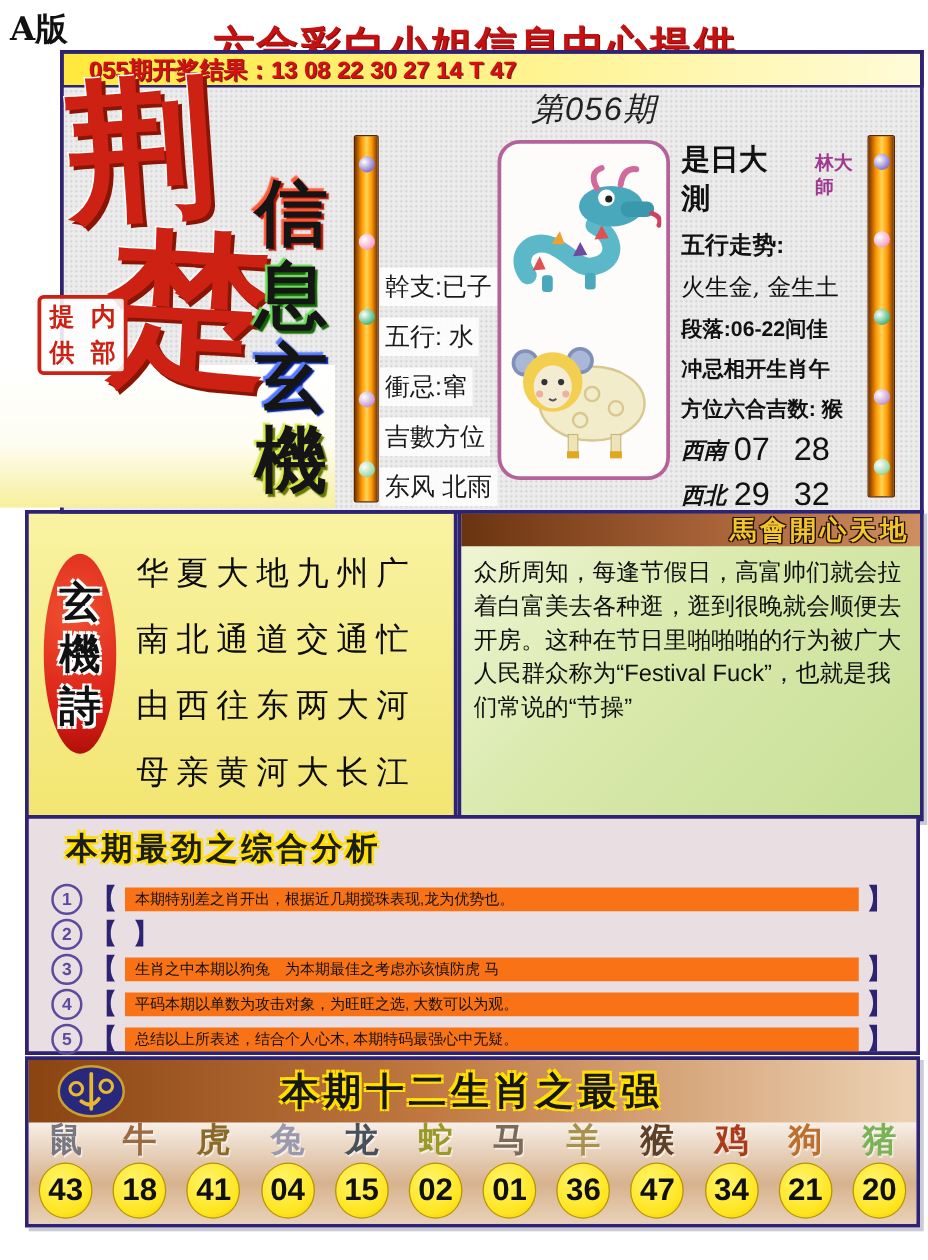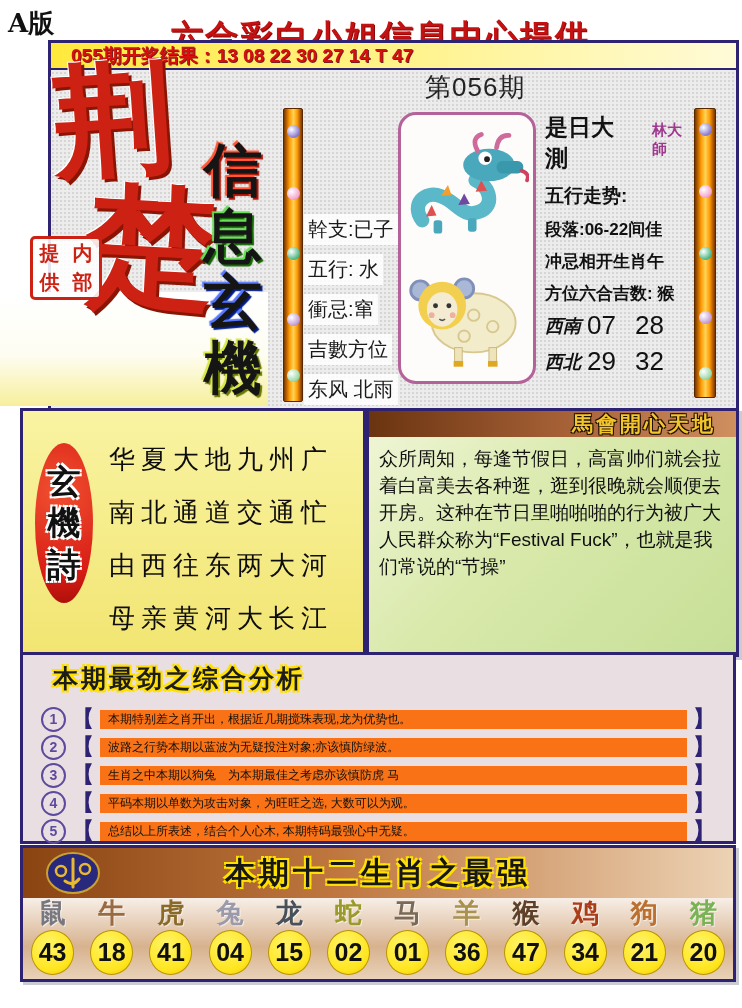--- a/index.html
+++ b/index.html
@@ -14,21 +14,21 @@
     font:bold 33px "DejaVu Serif",serif;color:#c41212;letter-spacing:2px;
     text-shadow:1px 1px 0 #8a0a0a;}
   
   .upper-box{left:48px;top:40px;width:685px;height:365px;border:3px solid #2e2372;
     background-color:#edecec;
     background-image:radial-gradient(#d7d4d4 1px,rgba(0,0,0,0) 1px);background-size:4px 4px;}
   .result-bar{left:48px;top:40px;width:685px;height:25px;border:3px solid #2e2372;border-bottom-width:2px;
     background:linear-gradient(90deg,#ffe93c,#fff6a8 70%,#fffbd8);display:flex;align-items:center;}
   .result-text{margin-left:20px;font-weight:bold;font-size:19px;color:#d80f0f;
     text-shadow:1px 1px 0 #7a2020;white-space:nowrap;}
-  .issue{left:425px;top:70px;font-size:26px;color:#222;letter-spacing:1px;}
+  .issue{left:425px;top:70px;font-size:26px;color:#222;letter-spacing:1px;font-style:italic;}
   .brand-char{font-family:"DejaVu Serif",serif;font-weight:bold;color:#cc2113;
     text-shadow:3px 3px 0 #8a1505,-1px -1px 0 #ffffff;line-height:1;}
   .brand-1{left:52px;top:58px;font-size:122px;transform:rotate(-4deg);}
   .brand-2{left:86px;top:182px;font-size:130px;transform:rotate(3deg);}
   .bleed{left:0px;top:292px;width:268px;height:114px;
     background:linear-gradient(180deg,#ffffff 0%,#fefdf2 55%,#f7ef9c 100%);}
   .seal{left:30px;top:236px;width:66px;height:58px;border:3px solid #cc2113;border-radius:5px;
     background:rgba(255,255,255,.88);display:grid;grid-template-columns:1fr 1fr;grid-template-rows:1fr 1fr;}
   .seal span{display:flex;align-items:center;justify-content:center;
     font:bold 20px "DejaVu Serif",serif;color:#cc2113;}
@@ -72,21 +72,21 @@
     display:flex;flex-direction:column;align-items:center;justify-content:center;gap:2px;}
   .poem-oval span{font:bold 33px "DejaVu Serif",serif;color:#111;line-height:1.2;
     text-shadow:-2px -2px 0 #fff,2px -2px 0 #fff,-2px 2px 0 #fff,2px 2px 0 #fff;}
   .poem-lines{position:absolute;left:86px;top:22px;width:248px;}
   .poem-lines div{font:26px "DejaVu Serif",serif;color:#0d0d0d;letter-spacing:6px;
     line-height:53px;white-space:nowrap;}
   
   .joke-box{left:366px;top:408px;width:367px;height:243px;border:3px solid #2e2372;
     background:linear-gradient(135deg,#f0f6d8 0%,#d9e9ab 45%,#c6df97 100%);}
   .joke-head{height:26px;background:linear-gradient(90deg,#6a3410,#a86238 55%,#cf8f5f);
-    display:flex;align-items:center;justify-content:flex-end;padding-right:20px;}
+    display:flex;align-items:center;justify-content:flex-end;padding-right:8px;}
   .joke-head span{font:bold 21px "DejaVu Serif",serif;color:#f2c52d;letter-spacing:3px;
     text-shadow:-1px -1px 0 #201000,1px -1px 0 #201000,-1px 1px 0 #201000,1px 1px 0 #201000;}
   .joke-body{padding:8px 10px;font-size:19px;line-height:27px;color:#101010;}
   
   .analysis-box{left:20px;top:652px;width:716px;height:192px;border:3px solid #2e2372;
     background:#e9dee2;box-sizing:border-box;}
   .analysis-title{margin:7px 0 0 30px;font:bold 25px "DejaVu Serif",serif;color:#1c1c1c;
     letter-spacing:3px;width:max-content;
     text-shadow:-2px -2px 0 #ffe000,2px -2px 0 #ffe000,-2px 2px 0 #ffe000,2px 2px 0 #ffe000;}
   .analysis-rows{margin-top:10px;}
@@ -208,20 +208,21 @@
     <path d="M36,56 q3,3 6,0" fill="none" stroke="#555" stroke-width="1.6"></path>
   </svg>
 </div>
 
 <div class="abs forecast">
   <div class="fc-title-row">
     <span class="fc-title">是日大測</span>
     <span class="fc-master">林大師</span>
   </div>
   <div class="fc-sub">五行走势:</div>
+  <div class="fc-line">火生金, 金生土</div>
   <div class="fc-small">段落:06-22间佳</div>
   <div class="fc-small">冲忌相开生肖午</div>
   <div class="fc-small">方位六合吉数: 猴</div>
   <div class="fc-dir">
     <span class="dlabel">西南</span>
     <span class="dnum">07</span>
     <span class="dnum">28</span>
   </div>
   <div class="fc-dir">
     <span class="dlabel">西北</span>
@@ -264,21 +265,20 @@
   <div class="analysis-rows">
     <div class="a-row">
       <span class="circle-num">1</span>
       <span class="bro">【</span>
       <span class="a-text">本期特别差之肖开出，根据近几期搅珠表现,龙为优势也。</span>
       <span class="brc">】</span>
     </div>
     <div class="a-row">
       <span class="circle-num">2</span>
       <span class="bro">【</span>
-      <span class="a-text">波路之行势本期以蓝波为无疑投注对象;亦该慎防绿波。</span>
       <span class="brc">】</span>
     </div>
     <div class="a-row">
       <span class="circle-num">3</span>
       <span class="bro">【</span>
       <span class="a-text">生肖之中本期以狗兔　为本期最佳之考虑亦该慎防虎 马</span>
       <span class="brc">】</span>
     </div>
     <div class="a-row">
       <span class="circle-num">4</span>

